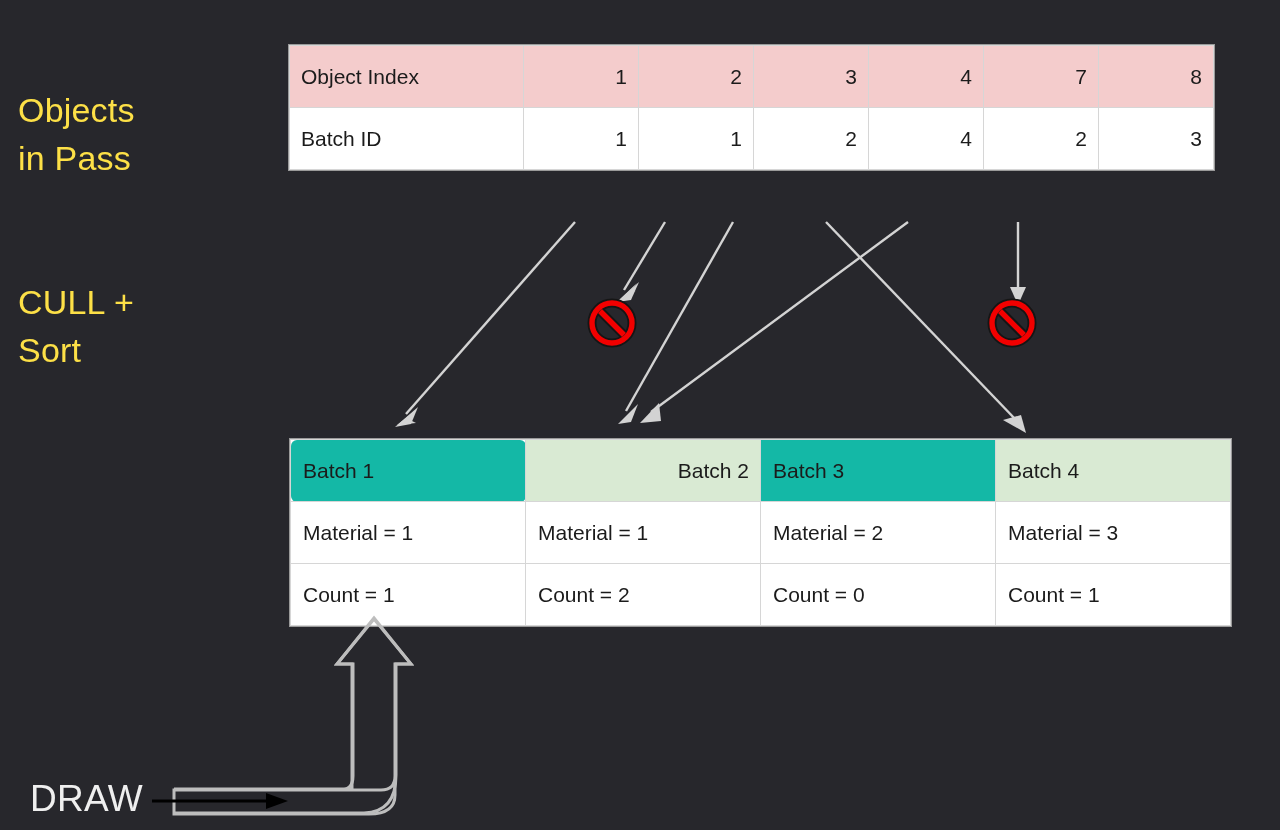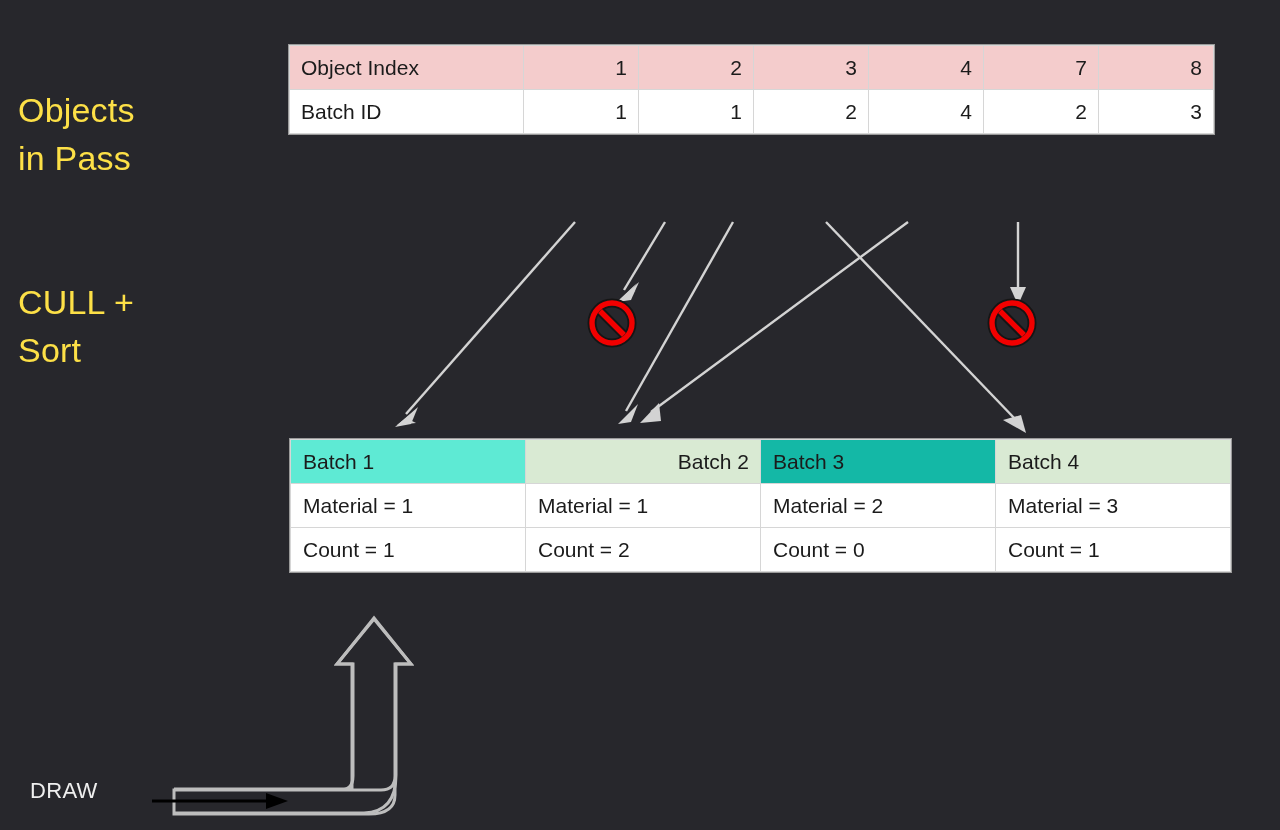--- a/index.html
+++ b/index.html
@@ -41,38 +41,38 @@
   #label-cull-sort {
     left: 18px;
     top: 278px;
     width: 232px;
   }
   #label-draw {
     position: absolute;
     left: 30px;
     top: 778px;
     color: #efefef;
-    font-size: 22px;
+    font-size: 37px;
     letter-spacing: 0.3px;
   }
 
   
   .data-table {
     position: absolute;
     border-collapse: collapse;
     background: #ffffff;
     table-layout: fixed;
     box-shadow: 0 0 0 1px #9a9a9a;
   }
   .data-table td {
     border: 1px solid #d6d6d6;
     font-size: 21px;
     color: #1b1b1b;
     font-family: "Liberation Sans", sans-serif;
-    padding: 0 11px;
+    padding: 9px 11px;
     height: 43px;
     overflow: hidden;
     white-space: nowrap;
   }
 
   
   #objects-table {
     left: 289px;
     top: 45px;
     width: 766px;
@@ -190,21 +190,21 @@
         <td class="num">4</td>
         <td class="num">2</td>
         <td class="num">3</td>
       </tr>
     </tbody>
   </table>
 
   <table class="data-table" id="batch-table">
     <tbody>
       <tr class="header-row">
-        <td style="background: #5eead4;">Batch 1</td>
+        <td style="background: #14b8a6; border-radius: 6px;">Batch 1</td>
         <td style="background: rgb(217, 234, 211); text-align: right;">Batch 2</td>
         <td style="background: #14b8a6;">Batch 3</td>
         <td style="background: rgb(217, 234, 211);">Batch 4</td>
       </tr>
       <tr>
         <td>Material = 1</td>
         <td>Material = 1</td>
         <td>Material = 2</td>
         <td>Material = 3</td>
       </tr>

